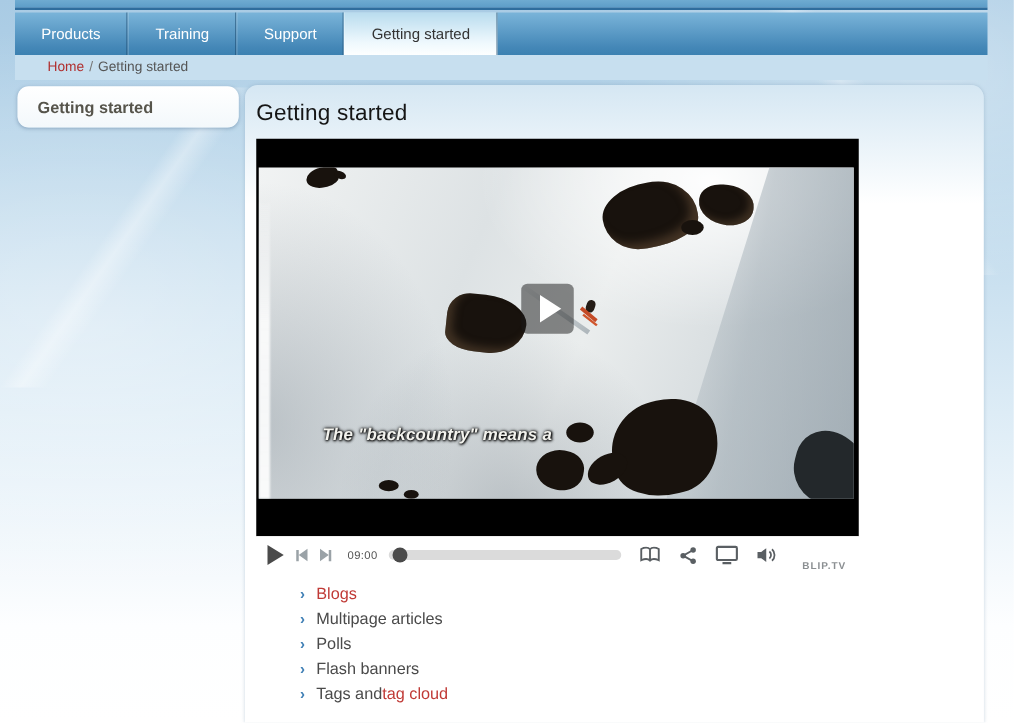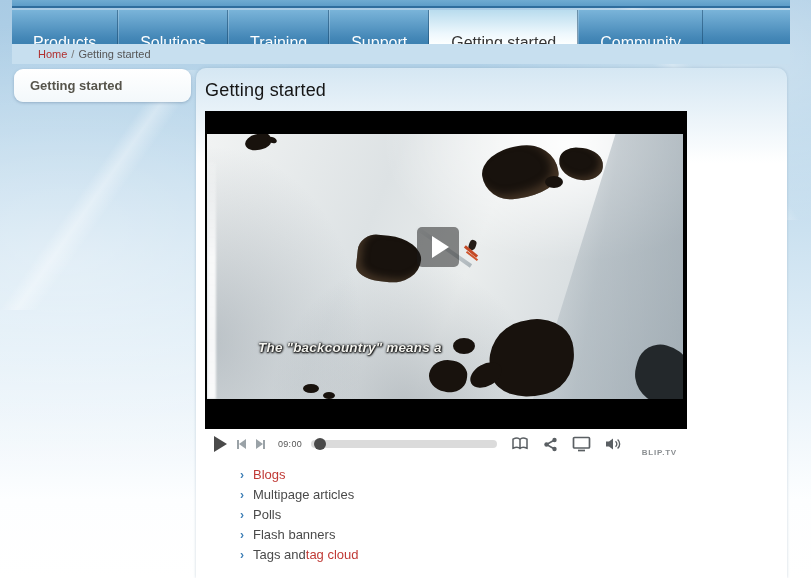--- a/index.html
+++ b/index.html
@@ -17,21 +17,21 @@
   .swirl2 { left:-30px; top:70px; width:260px; height:240px;
     background:linear-gradient(125deg, rgba(255,255,255,0) 46%, rgba(255,255,255,.35) 50%, rgba(255,255,255,0) 55%); }
 
   
   .topstrip { position:absolute; left:12px; top:0; width:778px; height:8px;
     background:linear-gradient(#6fabd1,#5d9dc8); border-bottom:2px solid #2f6d9d; }
 
   
   .nav { position:absolute; left:12px; top:10px; width:778px; height:34px; display:flex;
     background:linear-gradient(#7ab4d9, #4487b7 82%, #3c81b1); border-bottom:1px solid #66a>C; }
-  .tab { position:relative; padding:16px 21px; line-height:34px; font-size:16px; color:#ffffff;
+  .tab { position:relative; padding:0 21px; line-height:34px; font-size:12px; color:#ffffff;
     border-right:1px solid rgba(22,66,102,.5); border-left:1px solid rgba(255,255,255,.22); cursor:pointer; white-space:nowrap; }
   .tab:first-child { border-left:none; }
   .tab.active { background:linear-gradient(#b9dcee, #eef8fd 70%, #fdffff); color:#333333; }
   .tab.active .notch { position:absolute; left:50%; margin-left:-5px; bottom:-6px; width:0; height:0;
     border-left:5px solid transparent; border-right:5px solid transparent; border-bottom:6px solid #e9f4fa; }
   .navfill { flex:1; }
 
   
   .breadcrumb { position:absolute; left:12px; top:44px; width:778px; height:20px;
     background:#c7dfef; font-size:11px; line-height:20px; padding-left:26px; color:#555555; }
@@ -101,25 +101,23 @@
 </head>
 <body>
 
 <div class="swirl swirl1"></div>
 <div class="swirl swirl2"></div>
 
 <div class="topstrip"></div>
 
 <nav class="nav">
   <div class="tab">Products</div>
-  <div class="tab">Solutions</div>
   <div class="tab">Training</div>
   <div class="tab">Support</div>
   <div class="tab active"><span>Getting started</span><span class="notch"></span></div>
-  <div class="tab">Community</div>
   <div class="navfill"></div>
 </nav>
 
 <div class="breadcrumb">
   <a>Home</a><span class="sep">/</span><span>Getting started</span>
 </div>
 
 <div class="sidebar-box">
   <span>Getting started</span>
 </div>

